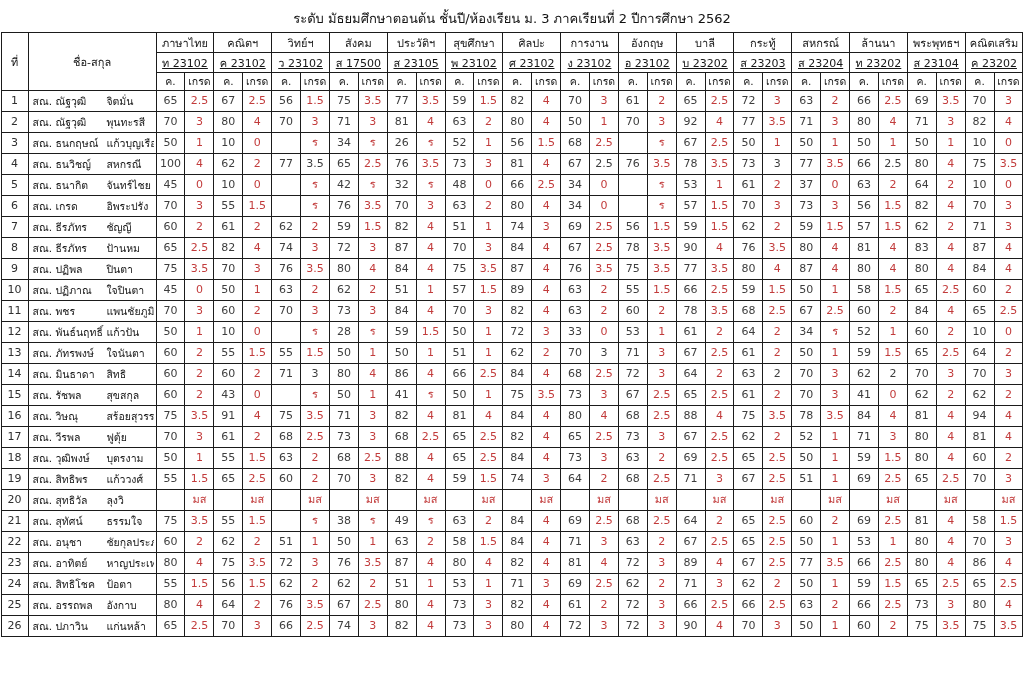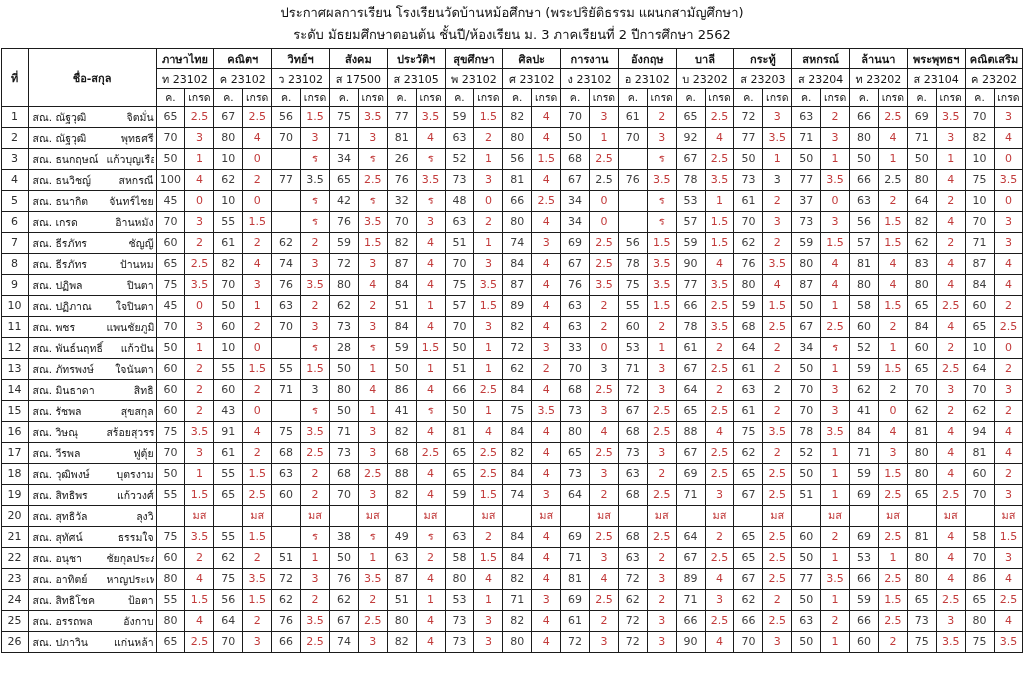--- a/index.html
+++ b/index.html
@@ -14,39 +14,38 @@
   table.grades {
     border-collapse:collapse; table-layout:fixed;
     width:1022px; margin:5px auto 0 auto;
   }
   th, td {
     border:1px solid #1b1b1b; padding:0;
     text-align:center; vertical-align:middle;
     overflow:hidden; white-space:nowrap;
   }
   thead th { font-weight:normal; font-size:11px; color:#161616; }
-  tr.subj-row   th { height:19px;font-weight:bold; }
-  tr.code-row   th { height:19px; }
+  tr.subj-row   th { height:19px; }
+  tr.code-row   th { height:19px;text-decoration:underline; }
   tr.abbr-row   th { height:17px; font-size:10.5px; }
   tbody tr { height:21px; }
   tbody td { font-size:11px; color:#3d3d3d; line-height:20px; }
   td.score { color:#3d3d3d; }
   td.grade { color:#c23b3b; }
   td.grade.blackgrade { color:#3d3d3d; }
   td.rowno { color:#2e2e2e; }
   td.name  { text-align:left; padding:0 2px 0 4px;margin-left:35px; }
   .name-wrap { display:flex; width:100%; font-size:10.5px; color:#161616; }
   .fname { flex:0 0 61%; text-align:left; overflow:hidden; }
-  .lname { flex:1 1 auto; text-align:right; overflow:hidden; }
+  .lname { flex:1 1 auto; text-align:left; overflow:hidden; }
 </style>
 </head>
 <body>
 
 <div class="titles">
-  <div class="title">ประกาศผลการเรียน  โรงเรียนวัดบ้านหม้อศึกษา (พระปริยัติธรรม  แผนกสามัญศึกษา)</div>
   <div class="subtitle">ระดับ มัธยมศึกษาตอนต้น    ชั้นปี/ห้องเรียน ม. 3    ภาคเรียนที่   2   ปีการศึกษา   2562</div>
 </div>
 
 <table class="grades">
   <colgroup>
       <col style="width: 27px;">
       <col style="width: 128px;">
       <col style="width: 28.9px;">
       <col style="width: 28.9px;">
       <col style="width: 28.9px;">
@@ -186,21 +185,21 @@
         <td class="score">69</td>
         <td class="grade">3.5</td>
         <td class="score">70</td>
         <td class="grade">3</td>
       </tr>
       <tr>
         <td class="rowno">2</td>
         <td class="name">
           <span class="name-wrap">
             <span class="fname">สณ. ณัฐวุฒิ</span>
-            <span class="lname">พุทธศรี</span>
+            <span class="lname">พุนทะรสี</span>
           </span>
         </td>
         <td class="score">70</td>
         <td class="grade">3</td>
         <td class="score">80</td>
         <td class="grade">4</td>
         <td class="score">70</td>
         <td class="grade">3</td>
         <td class="score">71</td>
         <td class="grade">3</td>
@@ -342,21 +341,21 @@
         <td class="score">64</td>
         <td class="grade">2</td>
         <td class="score">10</td>
         <td class="grade">0</td>
       </tr>
       <tr>
         <td class="rowno">6</td>
         <td class="name">
           <span class="name-wrap">
             <span class="fname">สณ. เกรด</span>
-            <span class="lname">อิานหมัง</span>
+            <span class="lname">อิพระปรัง</span>
           </span>
         </td>
         <td class="score">70</td>
         <td class="grade">3</td>
         <td class="score">55</td>
         <td class="grade">1.5</td>
         <td class="score"></td>
         <td class="grade">ร</td>
         <td class="score">76</td>
         <td class="grade">3.5</td>

